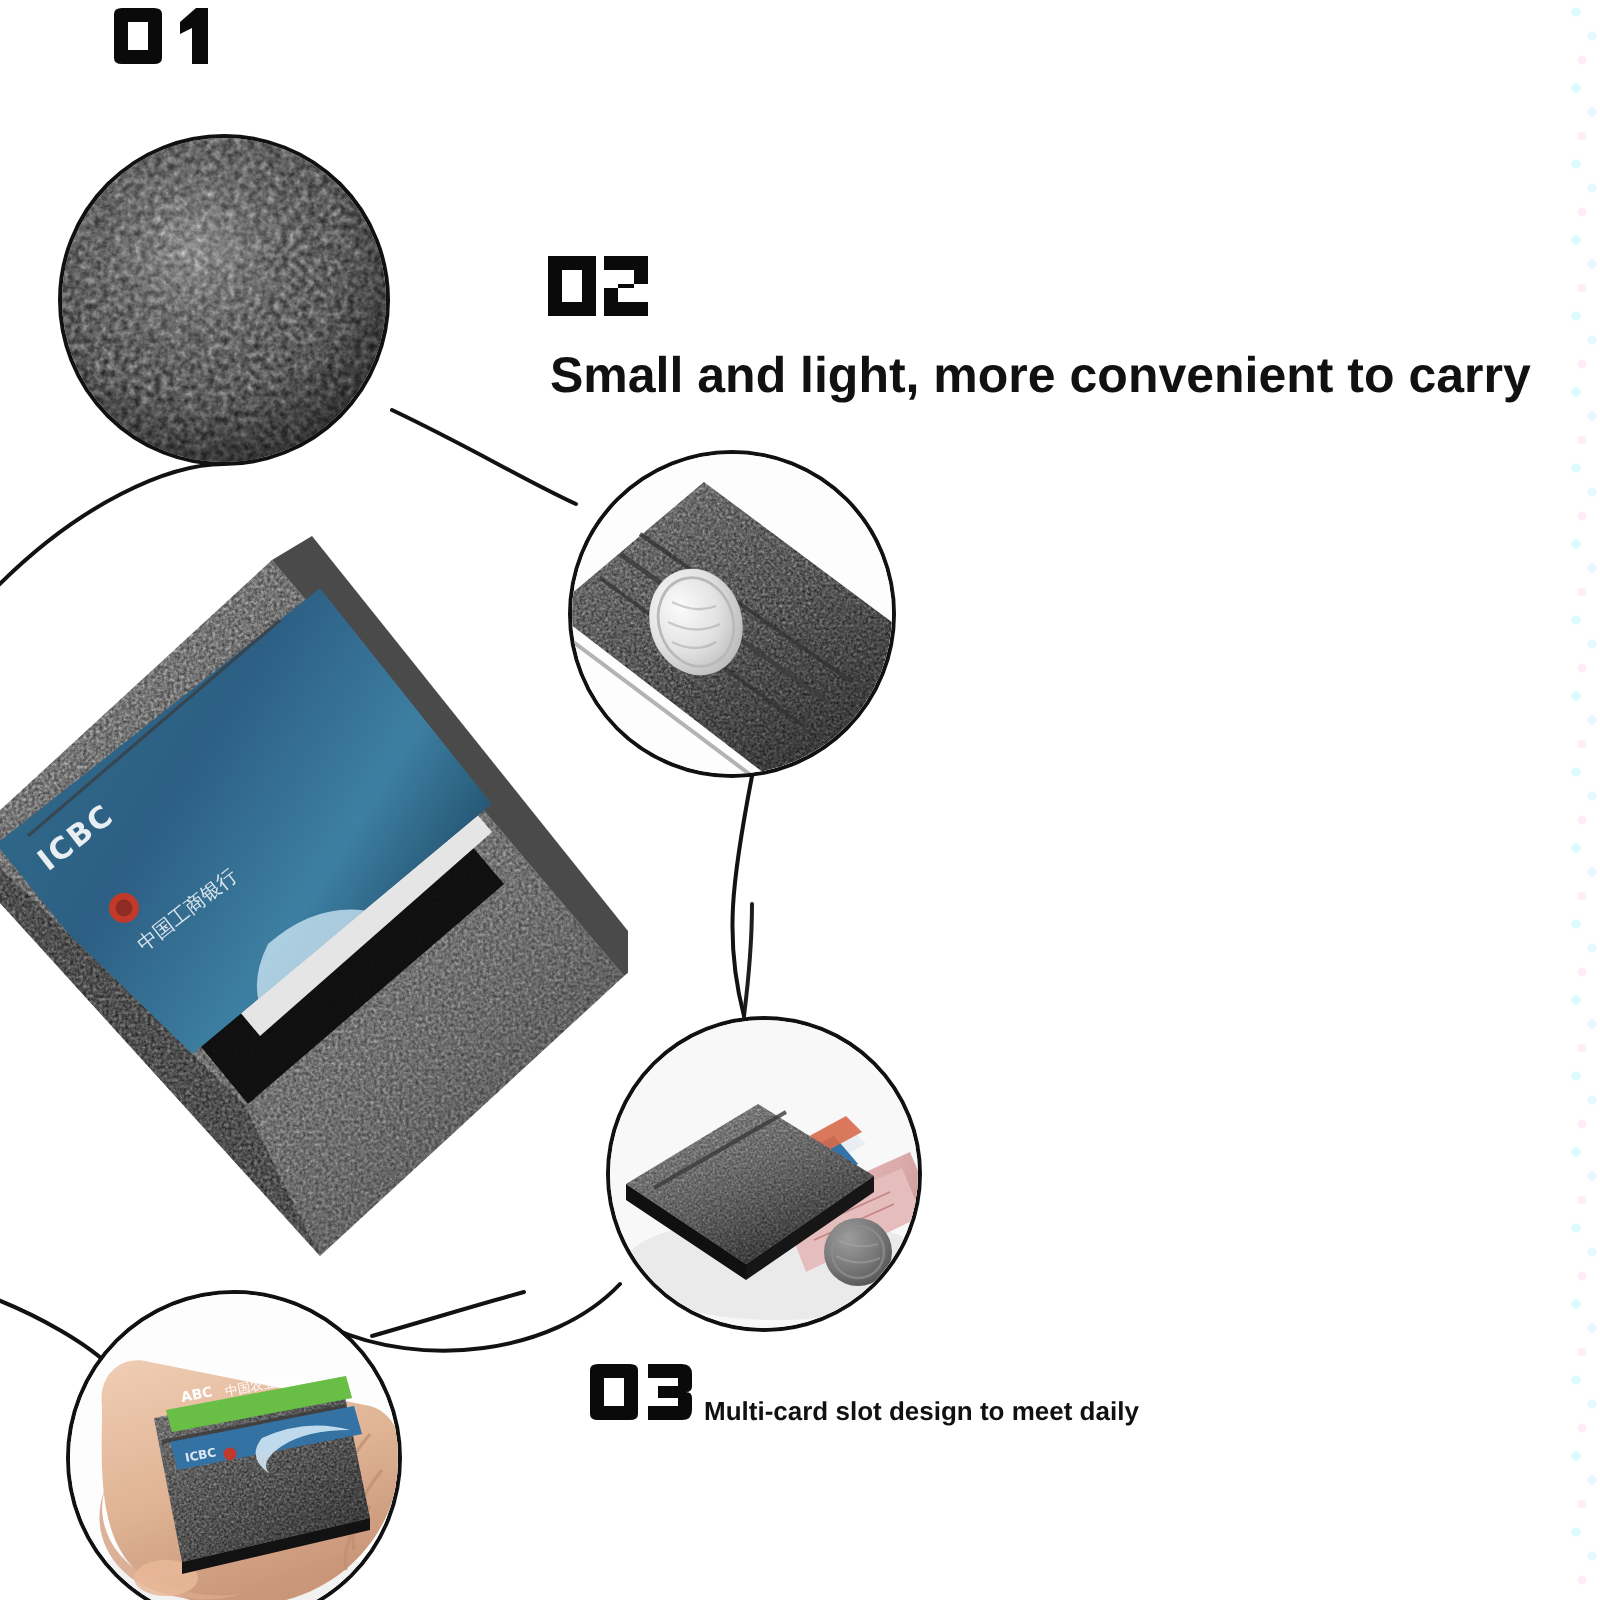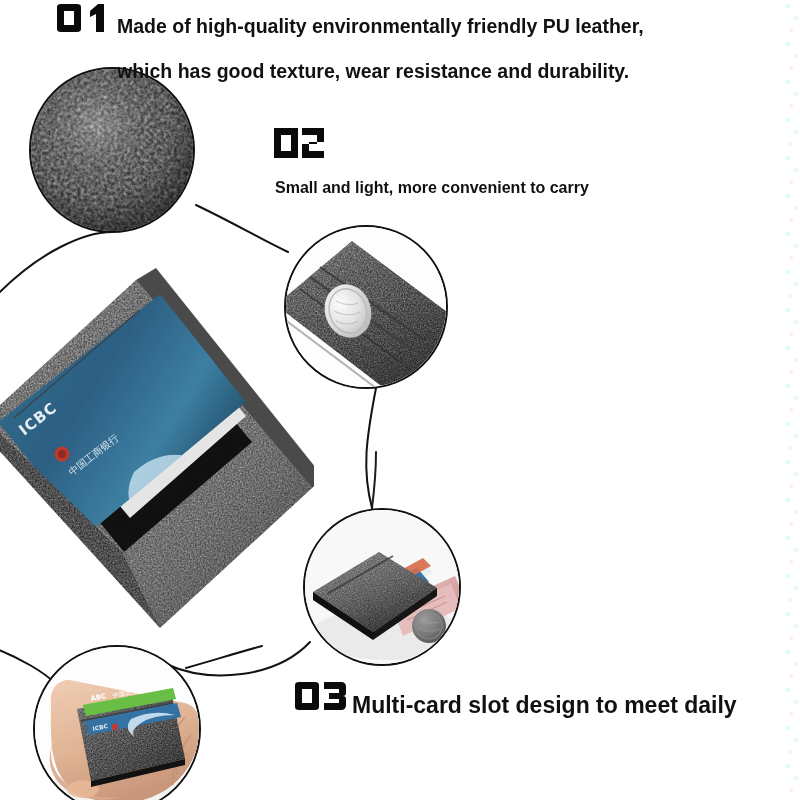--- a/index.html
+++ b/index.html
@@ -39,25 +39,25 @@
 
   
   .blocknum{ display:flex; gap:3px; align-items:flex-end; }
 
   
   #txt01-num{ left:54px; top:3px; }
   #txt01{ left:117px; top:4px; font-size:19.5px; line-height:45px; }
 
   
   #txt02-num{ left:273px; top:127px; }
-  #txt02{ left:275px; top:173px; font-size:16px; line-height:30px; }
+  #txt02{ left:275px; top:173px; font-size:25px; line-height:30px; }
 
   
   #txt03-num{ left:293px; top:681px; }
-  #txt03{ left:352px; top:682px; font-size:23px; line-height:47px; }
+  #txt03{ left:352px; top:682px; font-size:13px; line-height:47px; }
 
   
   .lines{ position:absolute; inset:0; pointer-events:none; }
 
   
   #hero{
     position:absolute; left:-16px; top:222px; width:330px; height:410px;
     pointer-events:none;
   }
 
@@ -391,24 +391,20 @@
 
   <div class="num blocknum" id="txt01-num">
     <svg width="58" height="30" viewBox="0 0 58 30" xmlns="http://www.w3.org/2000/svg">
 
       <path d="M3,4 Q3,1 7,1 H23 Q27,1 27,4 V26 Q27,29 23,29 H7 Q3,29 3,26 Z
                M10,8 V22 H20 V8 Z" fill="#0a0a0a"></path>
 
       <path d="M36,8 L44,1 H50 V29 H42 V11 L36,14 Z" fill="#0a0a0a"></path>
     </svg>
   </div>
-  <div class="copy" id="txt01">
-    <span class="copy-l1">Made of high-quality environmentally friendly PU leather,</span>
-    <span class="copy-l2">which has good texture, wear resistance and durability.</span>
-  </div>
 
   <div class="num blocknum" id="txt02-num">
     <svg width="52" height="32" viewBox="0 0 52 32" xmlns="http://www.w3.org/2000/svg">
 
       <path d="M1,1 H25 V31 H1 Z M8,8 V24 H18 V8 Z" fill="#0a0a0a"></path>
 
       <path d="M29,1 H51 V15 H36 V24 H51 V31 H29 V17 H44 V8 H29 Z" fill="#0a0a0a"></path>
     </svg>
   </div>
   <div class="copy" id="txt02">

